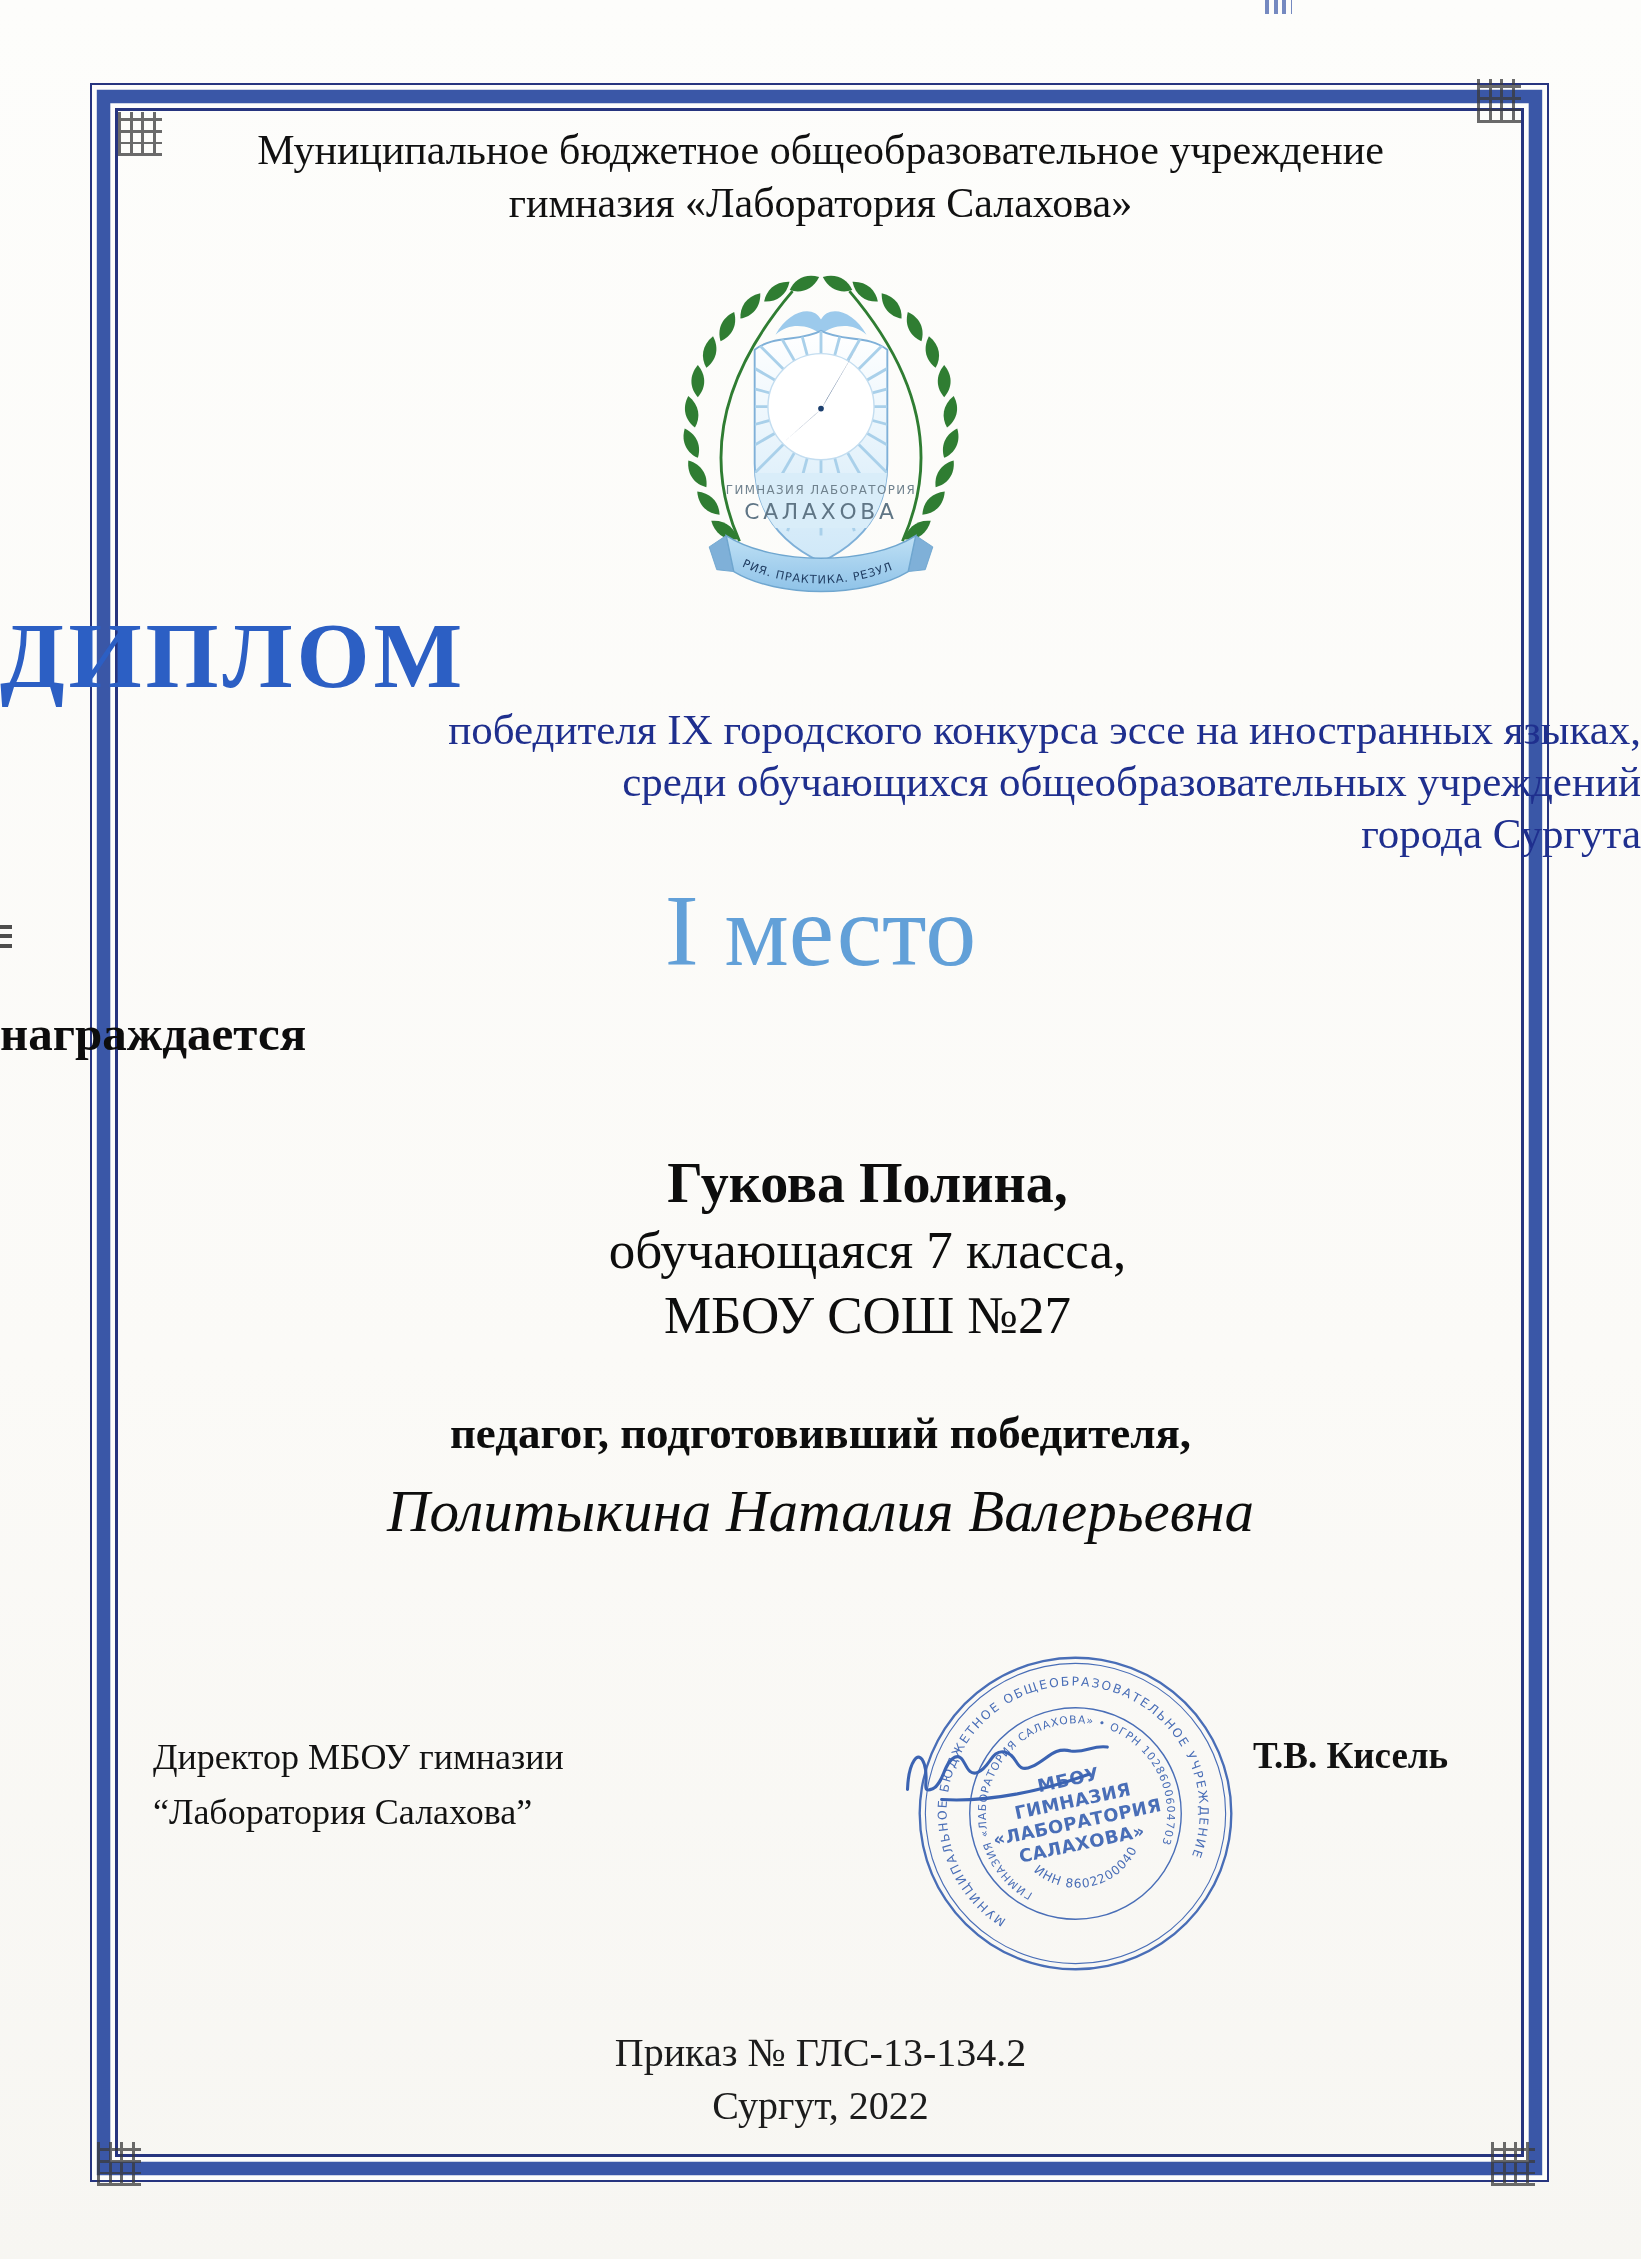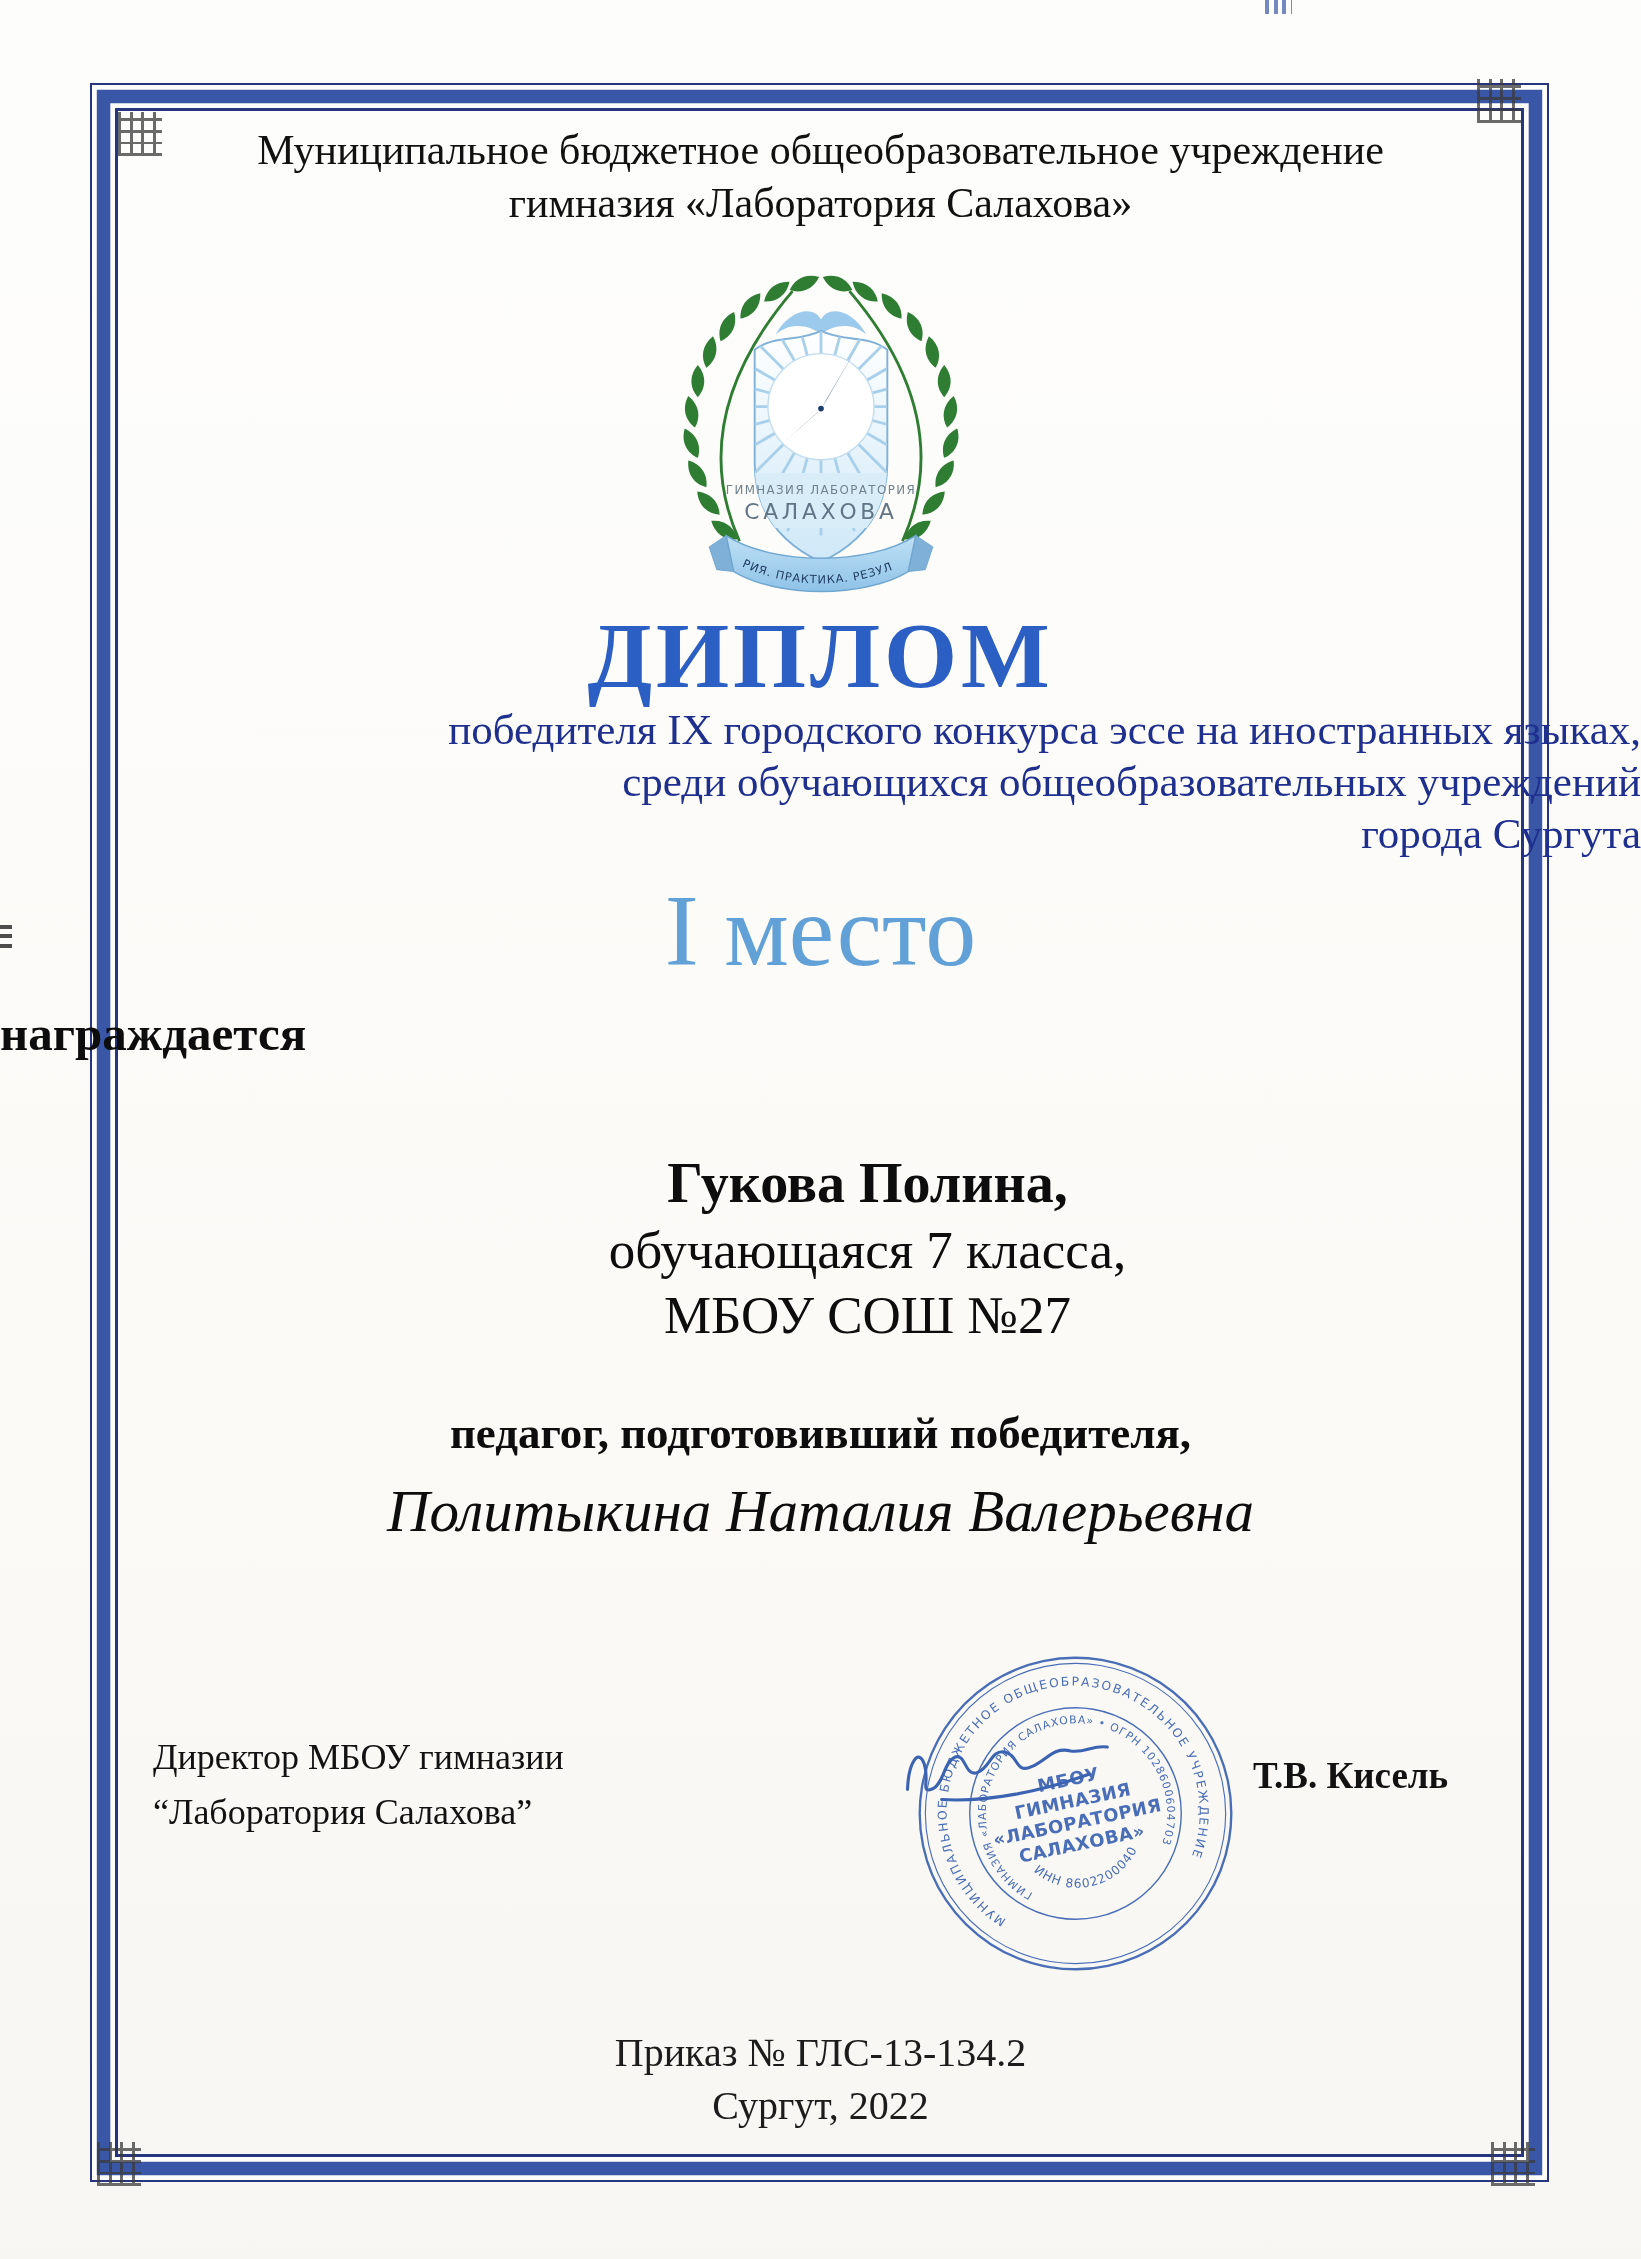--- a/index.html
+++ b/index.html
@@ -46,41 +46,41 @@
   .artifact-top{position:absolute;left:1265px;top:0;width:27px;height:13.5px;opacity:.7;
     background:repeating-linear-gradient(90deg,var(--frame-blue) 0 3.9px,transparent 3.9px 8.7px);}
   .artifact-left{position:absolute;left:0;top:919px;width:11.6px;height:29px;opacity:.8;
     background:repeating-linear-gradient(0deg,#222 0 3.9px,transparent 3.9px 9.7px);}
 
   .org{position:absolute;top:124px;left:0;width:100%;text-align:center;
     font-size:42px;line-height:1.27;color:#111;}
   .emblem{position:absolute;top:238px;left:50%;transform:translateX(-50%);width:398px;}
   .emblem svg{display:block;width:100%;height:auto;}
 
-  .title{position:absolute;top:601px;left:0;width:100%;text-align:center;
+  .title{position:absolute;top:601px;left:0;width:100%;
     font-size:94px;font-weight:bold;letter-spacing:3.9px;color:var(--title-blue);}
   .subtitle{position:absolute;top:704px;left:0;width:100%;text-align:right;
     font-size:43px;line-height:1.21;color:var(--subtitle-navy);}
   .place{position:absolute;top:872px;left:0;width:100%;text-align:center;
     font-size:102px;color:var(--place-blue);}
   .awarded{position:absolute;top:1005px;left:0;width:100%;text-align:left;
     font-size:49px;font-weight:bold;color:#0d0d0d;}
 
   .recipient{position:absolute;top:1149px;left:0;width:100%;text-align:center;
     font-size:53px;line-height:1.23;color:#0d0d0d;margin-left:47px;}
   .recipient .recipient-name{font-size:56px;font-weight:bold;}
 
   .teacher-label{position:absolute;top:1407px;left:0;width:100%;text-align:center;
     font-size:45px;font-weight:bold;color:#0d0d0d;}
   .teacher-name{position:absolute;top:1477px;left:0;width:100%;text-align:center;
     font-size:59px;color:#0d0d0d;font-style:italic;}
 
   .director{position:absolute;left:153px;top:1730px;font-size:36px;font-weight:normal;
     line-height:1.52;color:#121212;}
-  .signer{position:absolute;left:1253px;top:1734px;font-size:37px;font-weight:bold;color:#121212;margin-top:20px;}
+  .signer{position:absolute;left:1253px;top:1734px;font-size:37px;font-weight:bold;color:#121212;}
 
   .stamp{position:absolute;left:915px;top:1653px;width:321px;height:321px;
     transform:rotate(-12deg);opacity:.92;}
   .stamp svg{display:block;width:100%;height:100%;}
   .scribble{position:absolute;left:896px;top:1722px;width:238px;height:89px;transform:rotate(-6deg);}
   .scribble svg{display:block;width:100%;height:100%;}
 
   .footer{position:absolute;top:2018px;left:0;width:100%;text-align:center;
     font-size:40px;line-height:1.33;color:#1c1c1c;margin-top:8px;}
 

